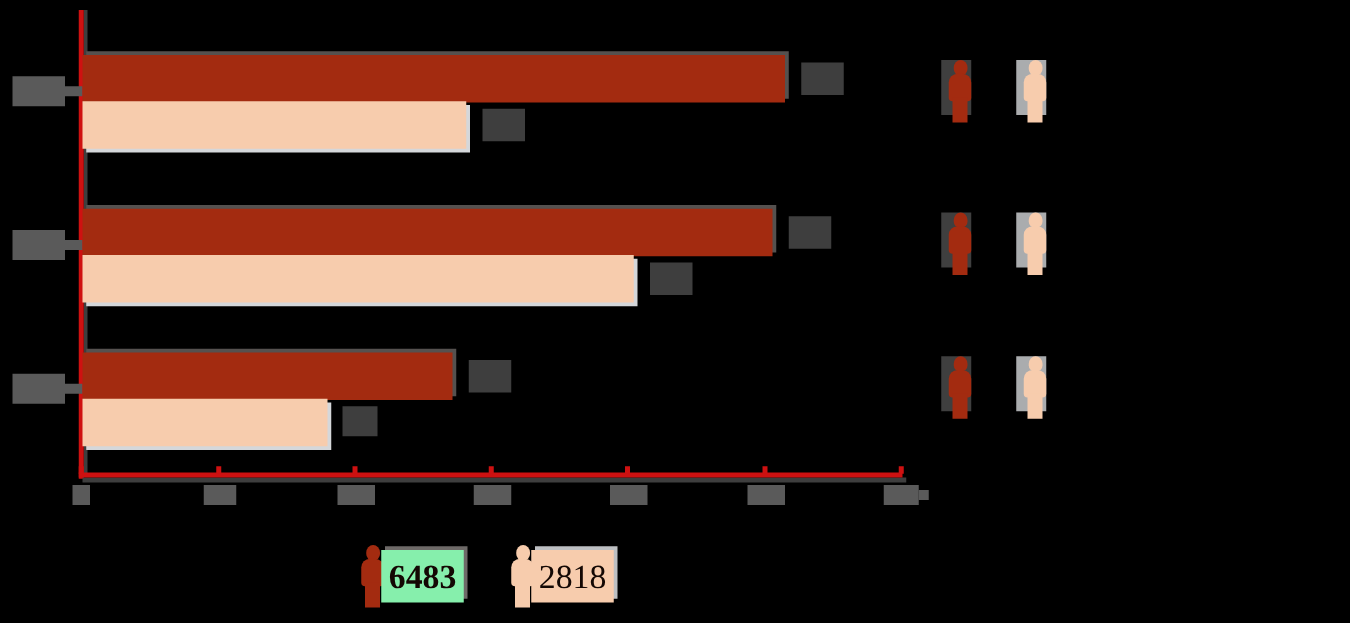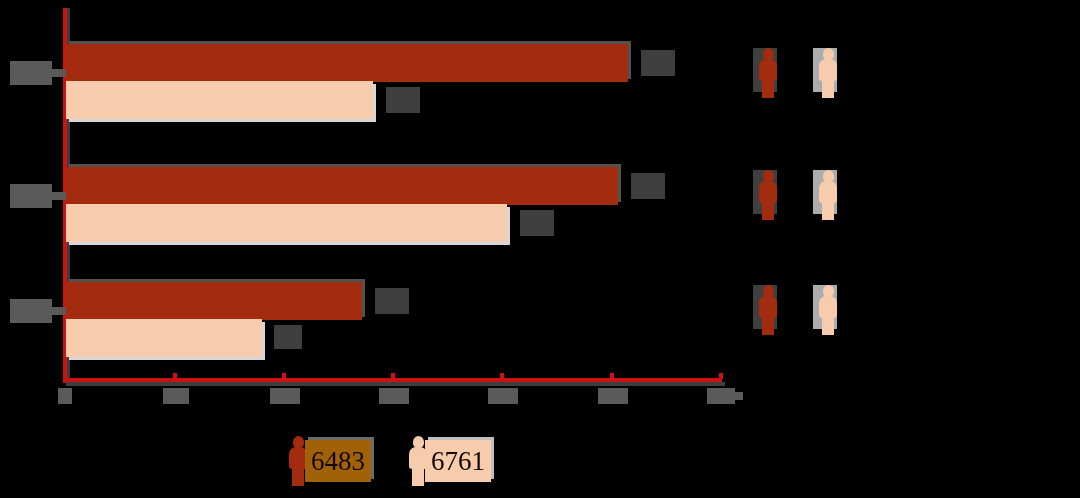--- a/index.html
+++ b/index.html
@@ -196,21 +196,21 @@
     color: #140804;
     letter-spacing: 0px;
   }
   .legend-swatch-shadow {
     position: absolute;
     left: 23px;
     top: 5px;
     width: 66px;
     height: 42px;
   }
-  .swatch-dark { background: #a16207; }
+  .swatch-dark { background: #86efac; font-weight: bold; }
   .swatch-light { background: #F7CCAD; }
   .swatch-shadow-dark { background: #6E6A68; }
   .swatch-shadow-light { background: #BDBFC2; }
 </style>
 </head>
 <body>
 
 <div id="chart-root">
 
   <div class="plot-area">
@@ -324,18 +324,18 @@
       <div class="legend-swatch swatch-dark">6483</div>
     </div>
 
     <div class="legend-item" style="left:120px; width:110px;">
       <div class="legend-picto pictogram picto-light">
         <span class="picto-head"></span>
           <span class="picto-body"></span>
           <span class="picto-legs"></span>
       </div>
       <div class="legend-swatch-shadow swatch-shadow-light"></div>
-      <div class="legend-swatch swatch-light">6761</div>
+      <div class="legend-swatch swatch-light">2818</div>
     </div>
 
   </div>
 
 </div>
 
 </body></html>

